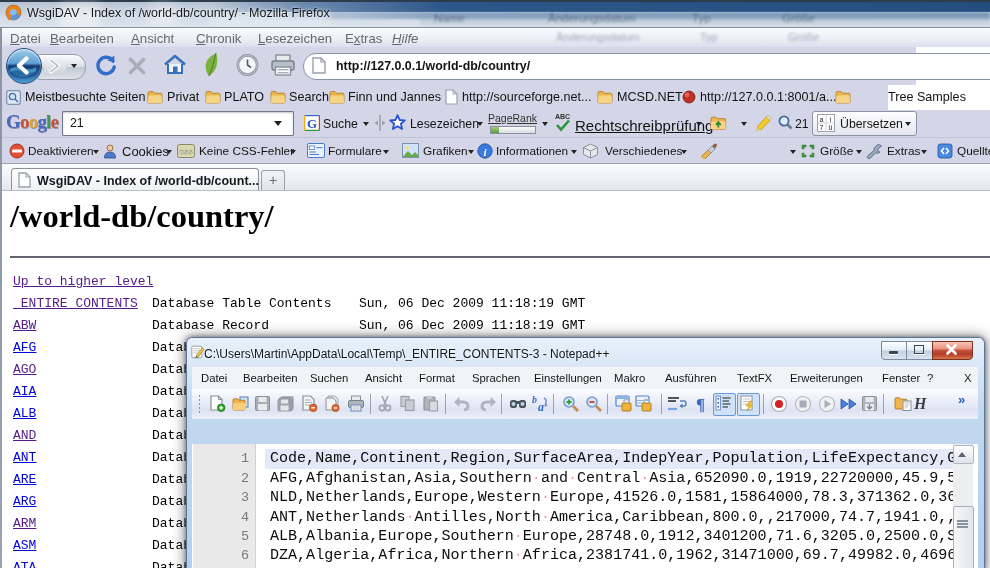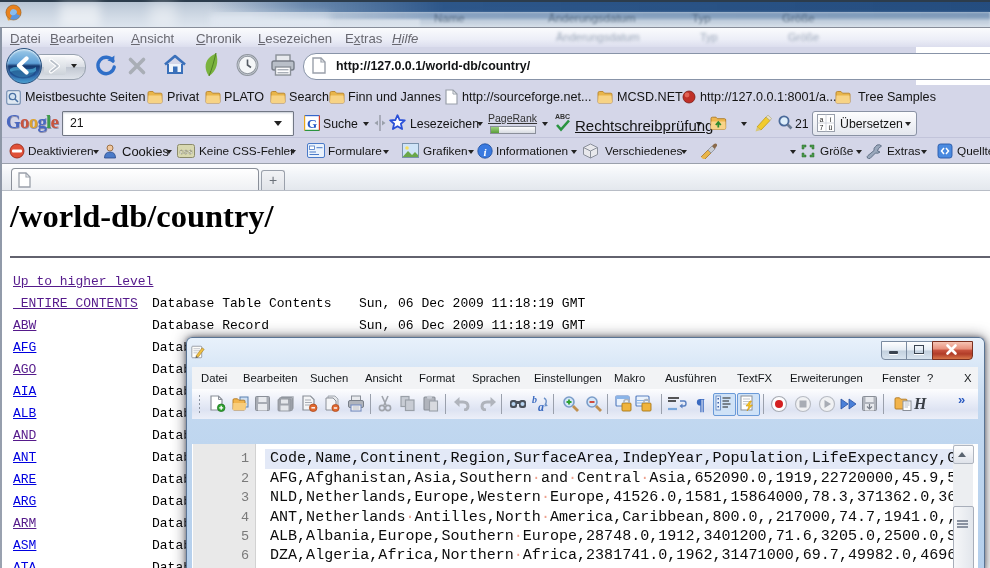--- a/index.html
+++ b/index.html
@@ -31,20 +31,21 @@
   <div class="abs" style="left:692px;top:12px;color:#3c5066;font-size:11.5px;filter:blur(1.2px);opacity:.65;">Typ</div>
   <div class="abs" style="left:782px;top:12px;color:#3c5066;font-size:11.5px;filter:blur(1.2px);opacity:.65;">Größe</div>
 
   <svg class="abs" style="left:5px;top:4px;" width="17" height="17" viewBox="0 0 17 17">
     <circle cx="8.5" cy="8.5" r="7.6" fill="#5a96e0"></circle>
     <circle cx="7.8" cy="6.8" r="4.4" fill="#88bcf0"></circle>
     <circle cx="8.5" cy="8.5" r="5.5" fill="none" stroke="#e8821e" stroke-width="4.2" stroke-dasharray="25 9.6" transform="rotate(118 8.5 8.5)"></circle>
     <path d="M1 10.5 C2 13.5 4 15.2 6.5 15.9 L3 16.5 Z" fill="#f0a030"></path>
     <circle cx="8.5" cy="8.5" r="7.6" fill="none" stroke="#9a5a10" stroke-width="0.5"></circle>
   </svg>
+  <div class="abs" style="left:27px;top:6px;font-size:12.5px;color:#14181c;text-shadow:0 0 3px rgba(255,255,255,.9);">WsgiDAV - Index of /world-db/country/ - Mozilla Firefox</div>
 </div>
 
 <div class="abs" style="left:0;top:28px;width:2px;height:540px;background:linear-gradient(to bottom,#8a94a4,#9aa2b0);z-index:50;"></div>
 
 <div class="abs" id="menubar" style="left:0;top:27px;width:990px;height:20px;background:linear-gradient(to bottom,#fafbfd 0%,#eceef7 60%,#dcdeee 100%);border-top:1px solid #878d99;box-sizing:border-box;">
   <div class="abs" style="left:556px;top:3px;color:#9aa6b8;font-size:11px;filter:blur(1.8px);">Änderungsdatum</div>
   <div class="abs" style="left:700px;top:3px;color:#9aa6b8;font-size:11px;filter:blur(1.8px);">Typ</div>
   <div class="abs" style="left:788px;top:3px;color:#9aa6b8;font-size:11px;filter:blur(1.8px);">Größe</div>
   <div class="abs" style="left:10px;top:3px;font-size:13.2px;color:#686870;white-space:nowrap;"><span style="text-decoration:underline">D</span>atei</div>
   <div class="abs" style="left:50px;top:3px;font-size:13.2px;color:#686870;"><span style="text-decoration:underline">B</span>earbeiten</div>
@@ -109,21 +110,21 @@
     </svg>
 
   <div class="abs" style="left:303px;top:6px;width:700px;height:25px;background:#fff;border:1px solid #8894a8;border-radius:13px 0 0 13px;"></div>
   <svg class="abs" style="left:312px;top:10px;" width="14" height="17" viewBox="0 0 14 17">
       <path d="M1 1 L9 1 L13 5 L13 16 L1 16 Z" fill="#fff" stroke="#9aa0aa" stroke-width="1.4"></path>
       <path d="M9 1 L9 5 L13 5" fill="none" stroke="#9aa0aa" stroke-width="1.2"></path>
     </svg>
   <div class="abs" style="left:336px;top:12px;font-size:12.4px;font-weight:bold;color:#101214;">http://127.0.0.1/world-db/country/</div>
 </div>
 
-<div class="abs" id="bmbar" style="left:0;top:85px;width:990px;height:25px;background:#d4d6e8;text-align:center;">
+<div class="abs" id="bmbar" style="left:0;top:85px;width:888px;height:25px;background:#d4d6e8;text-align:center;">
 
   <svg class="abs" style="left:6px;top:5px;" width="15" height="15" viewBox="0 0 15 15">
       <rect x="0.7" y="0.7" width="13.6" height="13.6" rx="2" fill="#dfe8f2" stroke="#7a92b4" stroke-width="1.2"></rect>
       <circle cx="6.5" cy="6.5" r="3.2" fill="#cfe0f0" stroke="#4a72a4" stroke-width="1.3"></circle>
       <path d="M9 9 L12 12" stroke="#4a72a4" stroke-width="1.6"></path>
     </svg>
   <div class="abs t13" style="left:25px;top:5px;">Meistbesuchte Seiten</div>
   <svg class="abs" style="left:147px;top:5px;" width="16" height="14" viewBox="0 0 16 14">
       <path d="M1 3 Q1 1.5 2.5 1.5 L6 1.5 L7.5 3.2 L14 3.2 Q15 3.2 15 4.4 L15 12 Q15 13 14 13 L2 13 Q1 13 1 12 Z" fill="#e8b54a" stroke="#b8832a" stroke-width="0.9"></path>
       <path d="M1.5 5.5 L14.5 5.5 L15 12 Q15 13 14 13 L2 13 Q1 13 1 12 Z" fill="#f7d385"></path>
@@ -157,21 +158,21 @@
   <svg class="abs" style="left:682px;top:5px;" width="14" height="14" viewBox="0 0 14 14">
       <circle cx="7" cy="7" r="6" fill="#c03028"></circle>
       <circle cx="5" cy="5" r="2.4" fill="#e87060" opacity="0.8"></circle>
       <circle cx="7" cy="7" r="6" fill="none" stroke="#7a1a14" stroke-width="0.8"></circle>
     </svg>
   <div class="abs t13" style="left:700px;top:5px;">http://127.0.0.1:8001/a...</div>
   <svg class="abs" style="left:835px;top:5px;" width="16" height="14" viewBox="0 0 16 14">
       <path d="M1 3 Q1 1.5 2.5 1.5 L6 1.5 L7.5 3.2 L14 3.2 Q15 3.2 15 4.4 L15 12 Q15 13 14 13 L2 13 Q1 13 1 12 Z" fill="#e8b54a" stroke="#b8832a" stroke-width="0.9"></path>
       <path d="M1.5 5.5 L14.5 5.5 L15 12 Q15 13 14 13 L2 13 Q1 13 1 12 Z" fill="#f7d385"></path>
     </svg>
-  <div class="abs t13" style="left:858px;top:5px;">Tree Samples</div>
+  <div class="abs t13" style="left:888px;top:5px;">Tree Samples</div>
 </div>
 
 <div class="abs" id="gbar" style="left:0;top:110px;width:990px;height:27px;background:#d4d6e8;">
   <div class="abs" style="left:6px;top:1px;font-family:'Liberation Serif',serif;font-weight:bold;font-size:19px;letter-spacing:-0.8px;text-shadow:0.6px 0.6px 0.6px rgba(90,90,120,.55);"><span style="color:#4a68c0;">G</span><span style="color:#c8543e;">o</span><span style="color:#ddA32e;">o</span><span style="color:#4a68c0;">g</span><span style="color:#3e9a4a;">l</span><span style="color:#c8543e;">e</span></div>
 
   <div class="abs" style="left:62px;top:1px;width:230px;height:23px;background:#fff;border:1px solid #717784;border-radius:1px;box-shadow:inset 0 1px 2px rgba(120,130,150,.45);"></div>
   <div class="abs t13" style="left:70px;top:6px;font-size:12.3px;">21</div>
   <div class="abs caret" style="left:274px;top:11px;border-left-width:4.5px;border-right-width:4.5px;border-top-width:5px;"></div>
 
   <svg class="abs" style="left:304px;top:5px;" width="16" height="16" viewBox="0 0 16 16">
@@ -311,20 +312,21 @@
     </svg>
   <div class="abs t13" style="left:957px;top:6px;font-size:11.8px;">Quellte</div>
 </div>
 
 <div class="abs" id="tabbar" style="left:0;top:163px;width:990px;height:28px;background:linear-gradient(to bottom,#fdfdfe 0%,#f0f3f7 40%,#e2e6ec 100%);border-top:1px solid #9aa0ac;">
   <div class="abs" style="left:11px;top:4px;width:246px;height:24px;background:linear-gradient(to bottom,#ffffff,#eceef2);border:1px solid #8a8f99;border-bottom:none;border-radius:4px 4px 0 0;"></div>
   <svg class="abs" style="left:18px;top:8px;" width="13" height="16" viewBox="0 0 13 16">
       <path d="M1 1 L8 1 L12 5 L12 15 L1 15 Z" fill="#fff" stroke="#9aa0aa" stroke-width="1.3"></path>
       <path d="M8 1 L8 5 L12 5" fill="none" stroke="#9aa0aa" stroke-width="1.1"></path>
     </svg>
+  <div class="abs" style="left:37px;top:10px;font-size:12.5px;font-weight:bold;color:#17191c;">WsgiDAV - Index of /world-db/count...</div>
   <div class="abs" style="left:261px;top:6px;width:22px;height:21px;background:linear-gradient(to bottom,#f2f3f6,#dfe2e7);border:1px solid #9aa0ab;border-bottom:none;border-radius:3px 3px 0 0;color:#6a7078;font-size:14px;text-align:center;line-height:19px;">+</div>
   <div class="abs" style="left:0;top:25.5px;width:990px;height:1.2px;background:#b8bdc6;"></div>
   <div class="abs" style="left:0;top:26.5px;width:990px;height:1.5px;background:#6a7078;"></div>
 </div>
 
 <div class="abs" id="content" style="left:0;top:191px;width:990px;height:377px;background:#fff;overflow:hidden;">
   <div class="abs" style="left:10px;top:7px;font-family:'Liberation Serif',serif;font-weight:bold;font-size:32.5px;color:#000;">/world-db/country/</div>
   <div class="abs" style="left:10px;top:65px;width:980px;height:2px;background:#62626e;"></div>
   <div class="abs mono" style="left:13px;top:80px;font-size:13px;line-height:22px;"><a class="u vlink">Up to higher level</a>
 <a class="u vlink">_ENTIRE_CONTENTS</a>
@@ -358,20 +360,21 @@
 </div>
 
 <div class="abs" id="npp" style="left:186px;top:337px;width:797px;height:235px;background:linear-gradient(to bottom,#e8f1fb,#c2d8f0 30%,#b4cfec);border:1px solid #5a7494;border-bottom:none;border-radius:6px 6px 0 0;box-shadow:0 0 14px rgba(40,40,50,0.65), 0 0 4px rgba(40,40,60,0.5);">
 
   <svg class="abs" style="left:4px;top:7px;" width="14" height="14" viewBox="0 0 17 17">
       <rect x="1" y="1.5" width="12" height="14" rx="1" fill="#fdfdfa" stroke="#8a8f98" stroke-width="1"></rect>
       <path d="M3 4.5 L11 4.5 M3 7 L11 7 M3 9.5 L8 9.5" stroke="#b8bcc4" stroke-width="1"></path>
       <path d="M6 13.5 L13.5 3.5 L16 5.2 L8.5 15 Z" fill="#f0c040" stroke="#a8802a" stroke-width="0.8"></path>
       <path d="M6 13.5 L8.5 15 L5.5 16 Z" fill="#5a5a5a"></path>
     </svg>
+  <div class="abs" style="left:17px;top:9px;font-size:12px;color:#10151a;text-shadow:0 0 3px rgba(255,255,255,.95);white-space:nowrap;">C:\Users\Martin\AppData\Local\Temp\_ENTIRE_CONTENTS-3 - Notepad++</div>
 
   <div class="abs" style="left:694px;top:3px;width:25px;height:17px;background:linear-gradient(to bottom,#fefefe,#e4ecf4 48%,#c2d0de 52%,#d8e4ef);border:1px solid #7a8ba0;border-radius:0 0 0 4px;"></div>
   <div class="abs" style="left:702px;top:13px;width:9px;height:3px;background:#3a4450;border-radius:1px;box-shadow:0 1px 0 #fff;"></div>
   <div class="abs" style="left:719px;top:3px;width:26px;height:17px;background:linear-gradient(to bottom,#fefefe,#e4ecf4 48%,#c2d0de 52%,#d8e4ef);border:1px solid #7a8ba0;"></div>
   <div class="abs" style="left:727px;top:7px;width:8px;height:7px;border:1.6px solid #3a4450;box-shadow:0 1px 0 #fff;"></div>
   <div class="abs" style="left:745px;top:3px;width:39px;height:17px;background:linear-gradient(to bottom,#f6c4b4 0%,#e8927e 40%,#c6513c 50%,#b13c28 70%,#d8764a 100%);border:1px solid #7a3020;border-radius:0 0 4px 0;"></div>
   <svg class="abs" style="left:758px;top:5px;" width="13" height="13" viewBox="0 0 13 13">
       <path d="M2.5 2.5 L10.5 10.5 M10.5 2.5 L2.5 10.5" stroke="#fff" stroke-width="2.6" stroke-linecap="round"></path>
     </svg>
 

